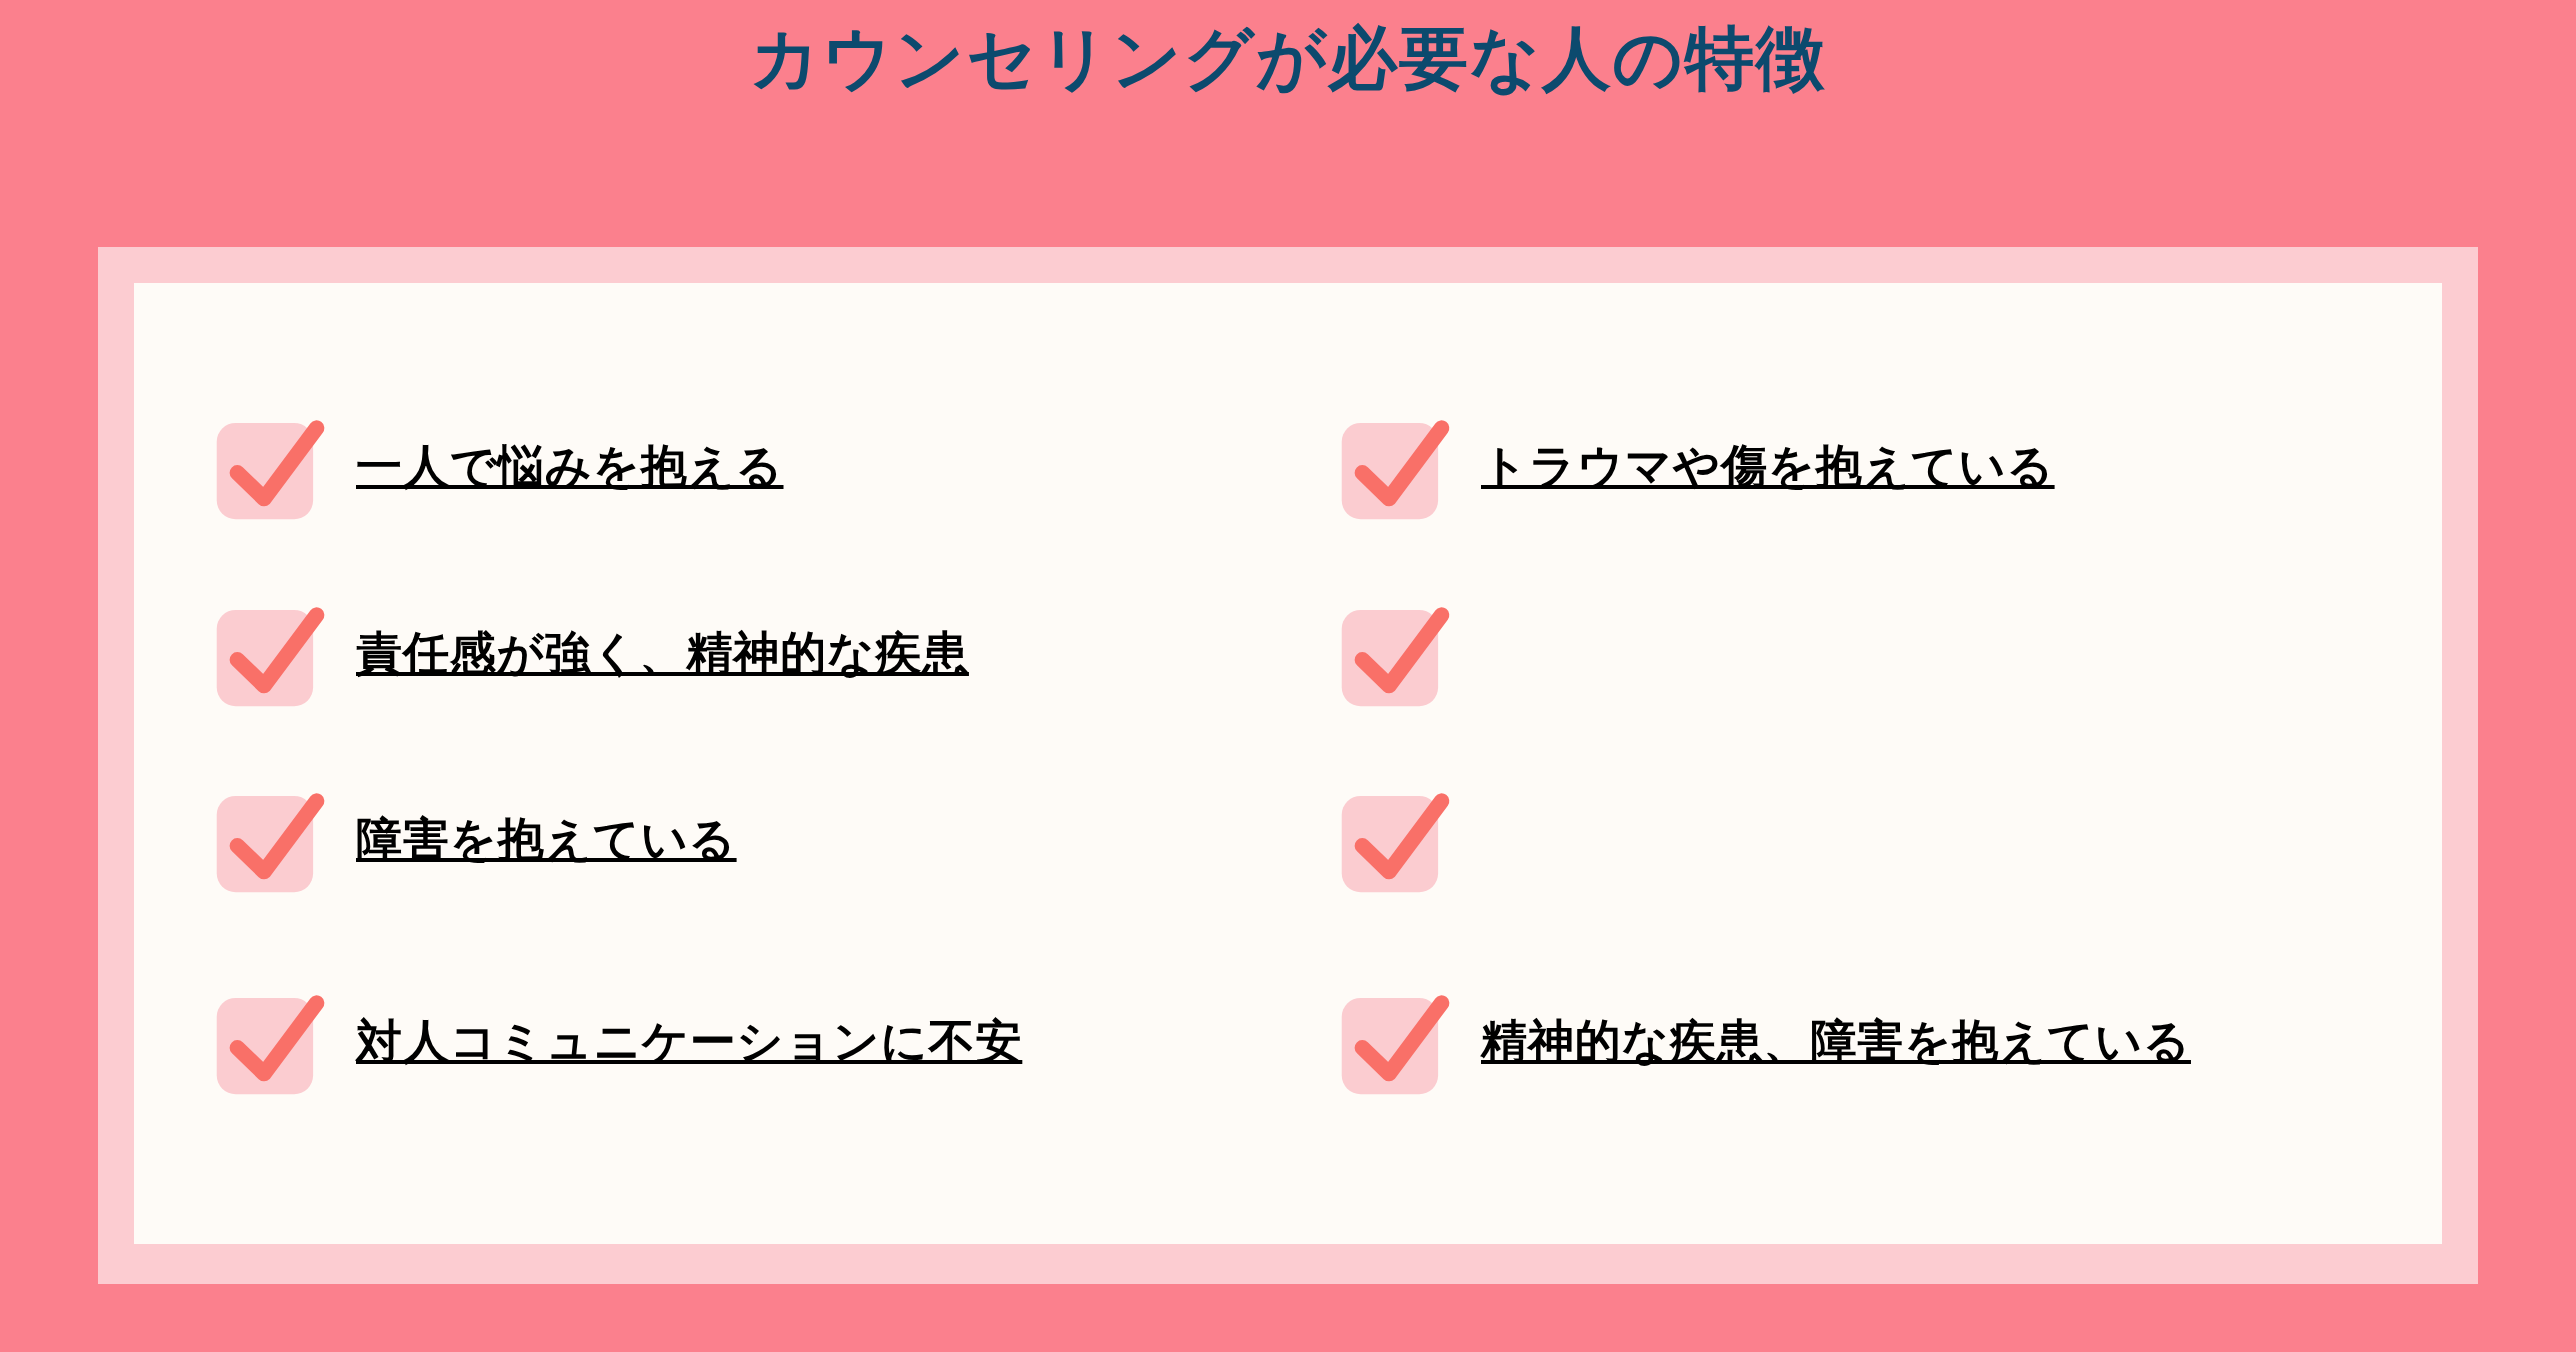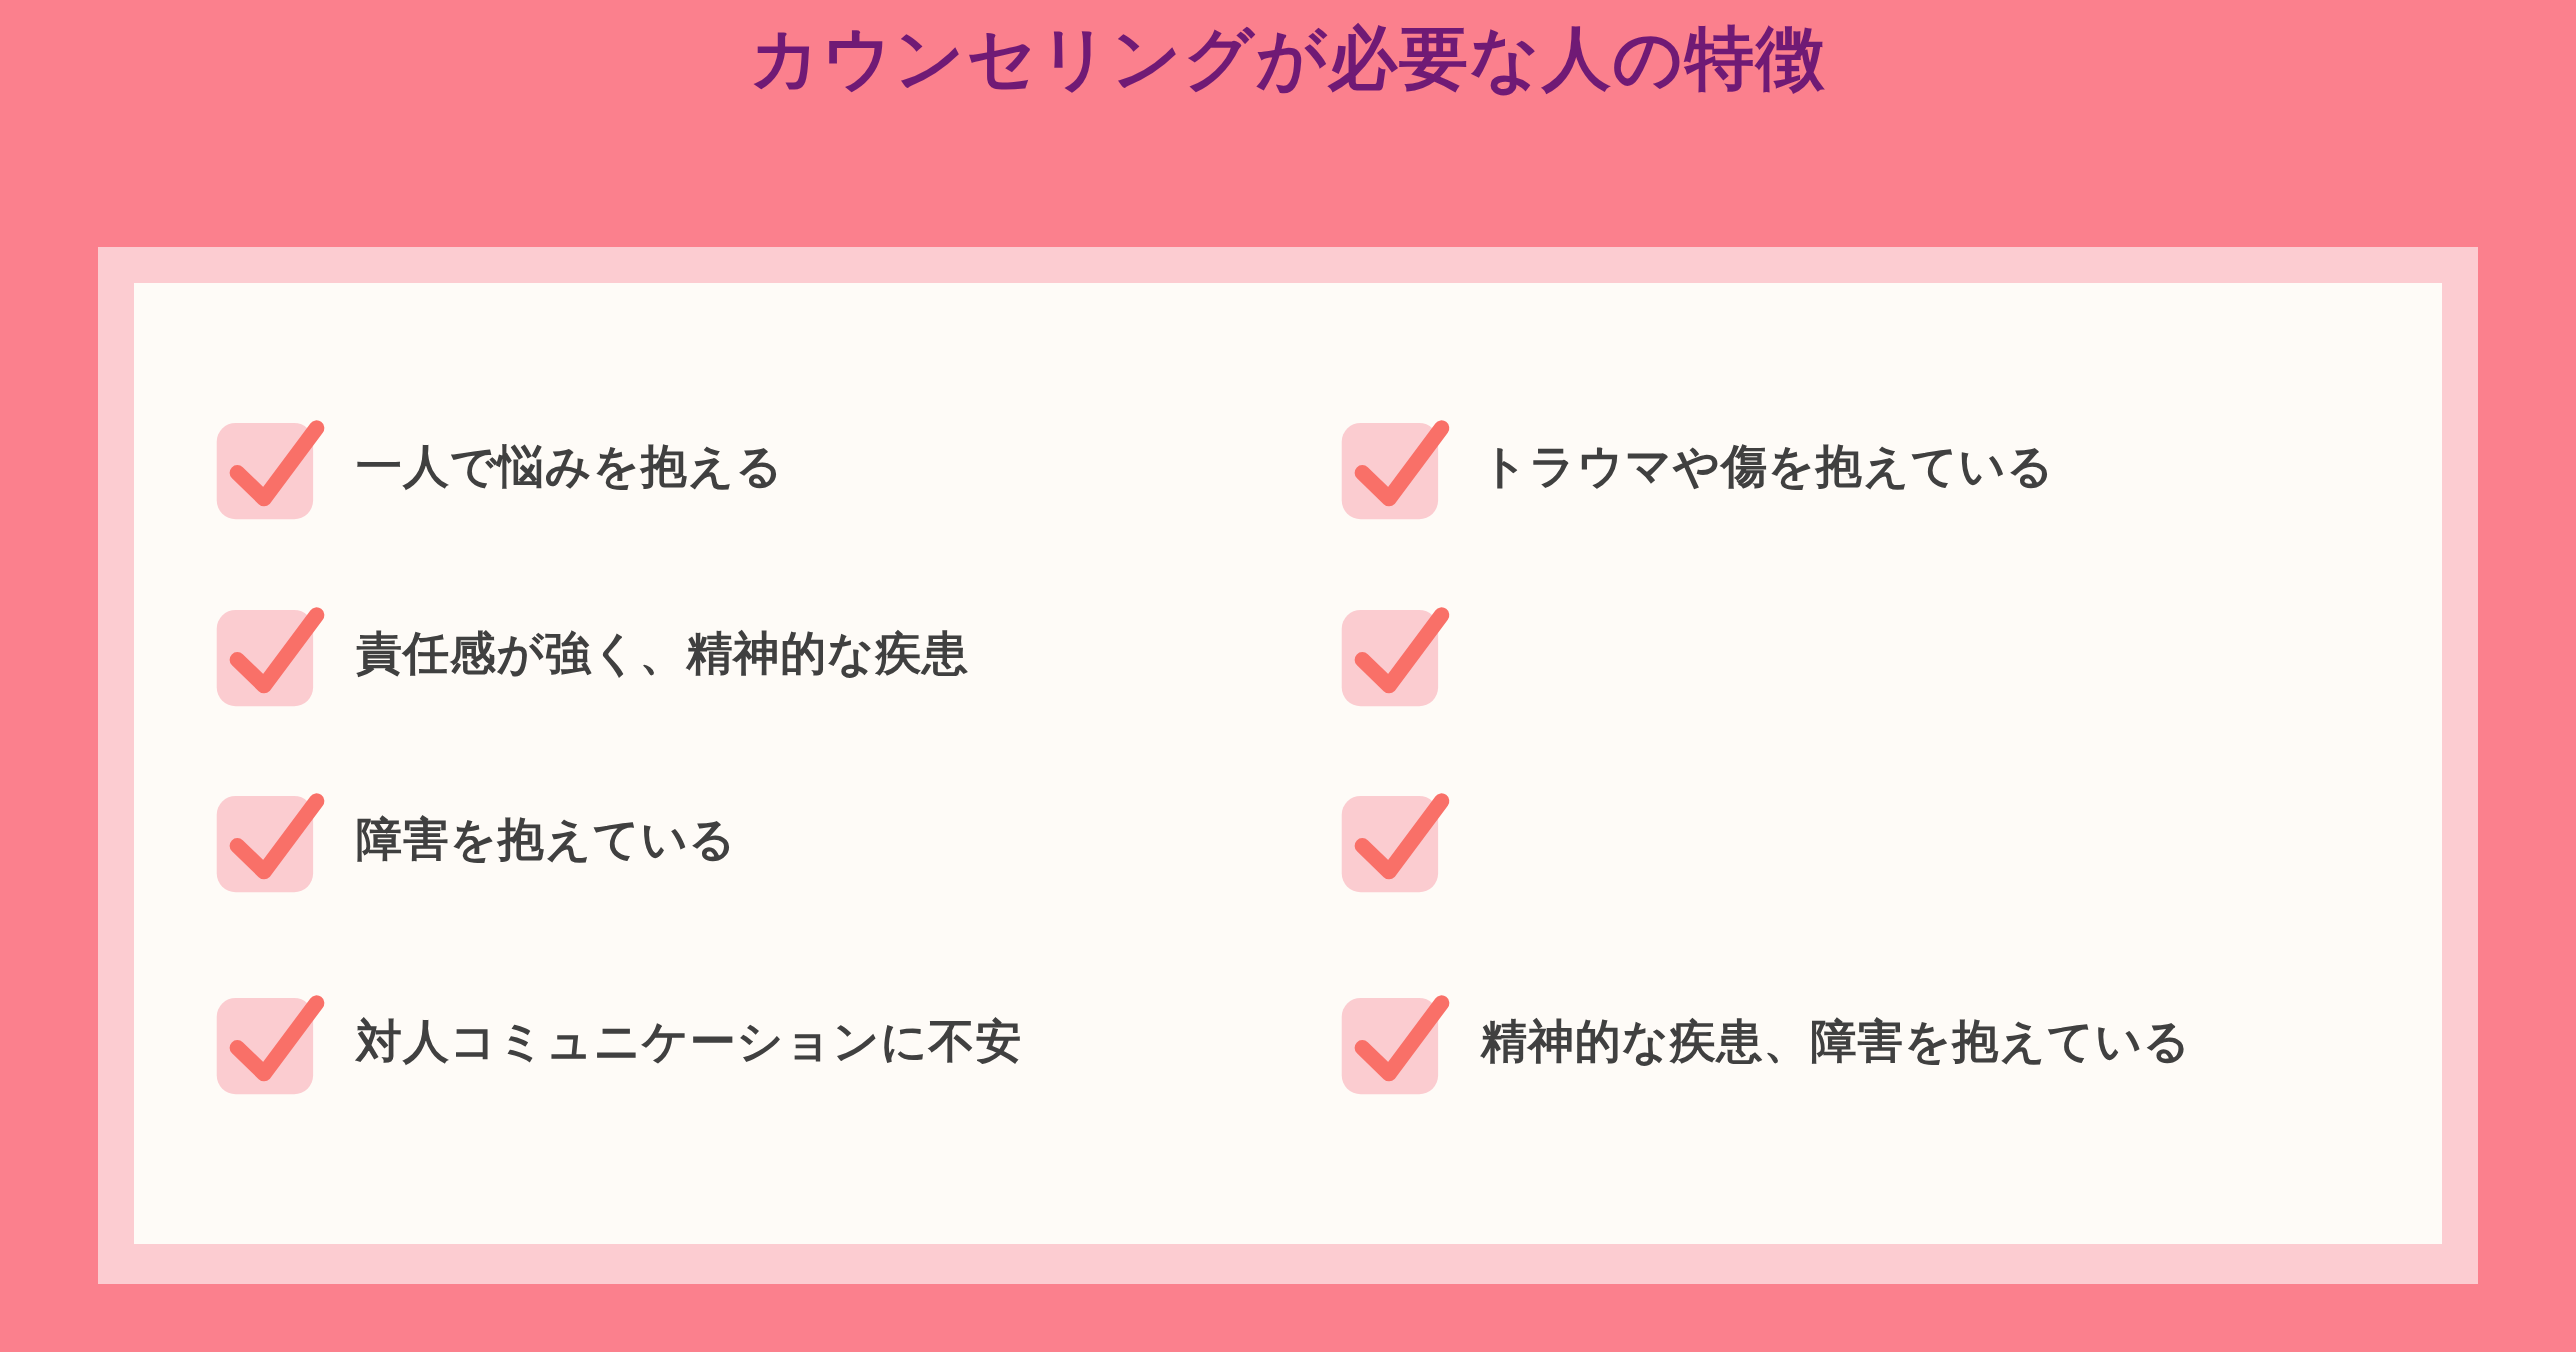--- a/index.html
+++ b/index.html
@@ -21,21 +21,21 @@
     box-sizing: border-box;
   }
 
   
   #poster-title {
     position: absolute;
     left: 0;
     top: 19px;
     width: 2576px;
     text-align: center;
-    color: #701a75;
+    color: #0c4a6e;
     font-size: 69px;
     font-weight: 700;
     letter-spacing: 1.7px;
     line-height: 1.15;
     white-space: nowrap;
   }
 
   
   #card-frame {
     position: absolute;
@@ -100,26 +100,27 @@
     left: 0;
     top: 0;
     width: 105px;
     height: 105px;
     overflow: visible;
   }
 
   .check-label {
     font-size: 46px;
     font-weight: 700;
-    color: #404040;
+    color: #000000;
     letter-spacing: 0.9px;
     white-space: nowrap;
     line-height: 1;
     margin-left: 36px;
     padding-bottom: 3.4px;
+    text-decoration: underline;
   }
 </style>
 </head>
 <body>
 
 <div id="poster">
 
   <div id="poster-title">カウンセリングが必要な人の特徴</div>
 
   <div id="card-frame"></div>

